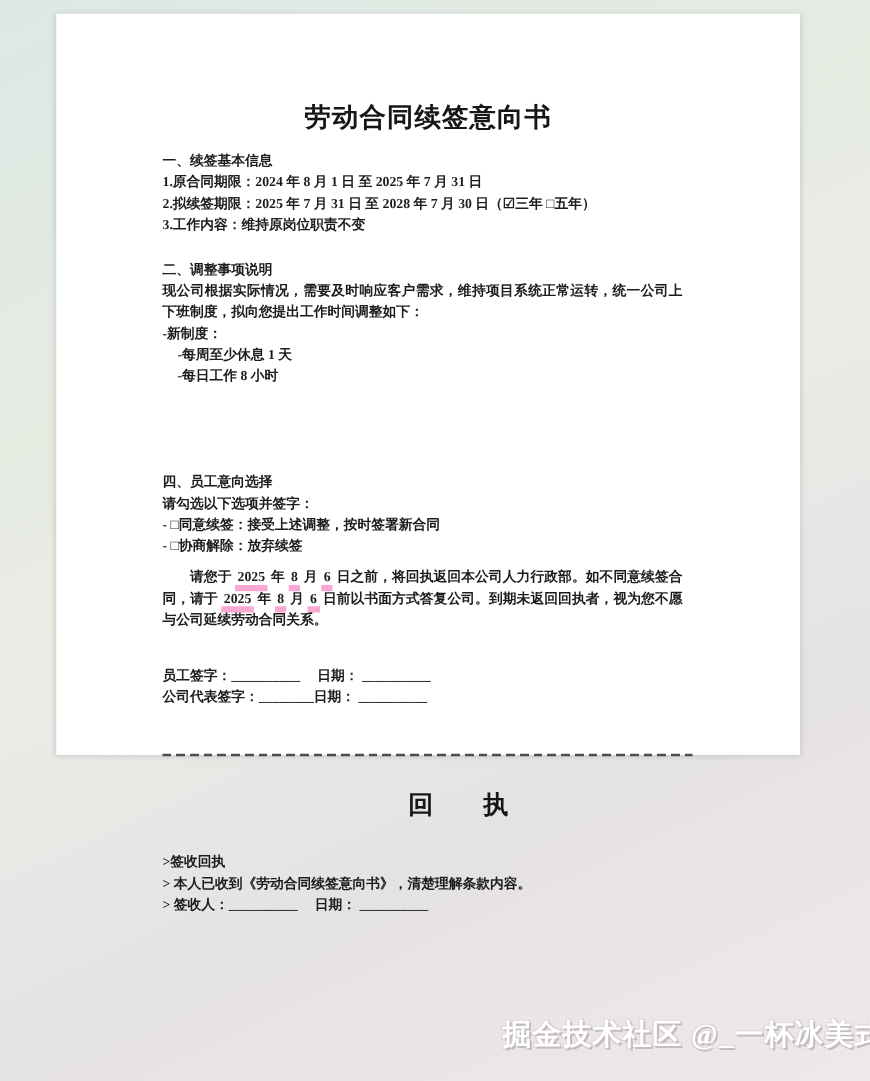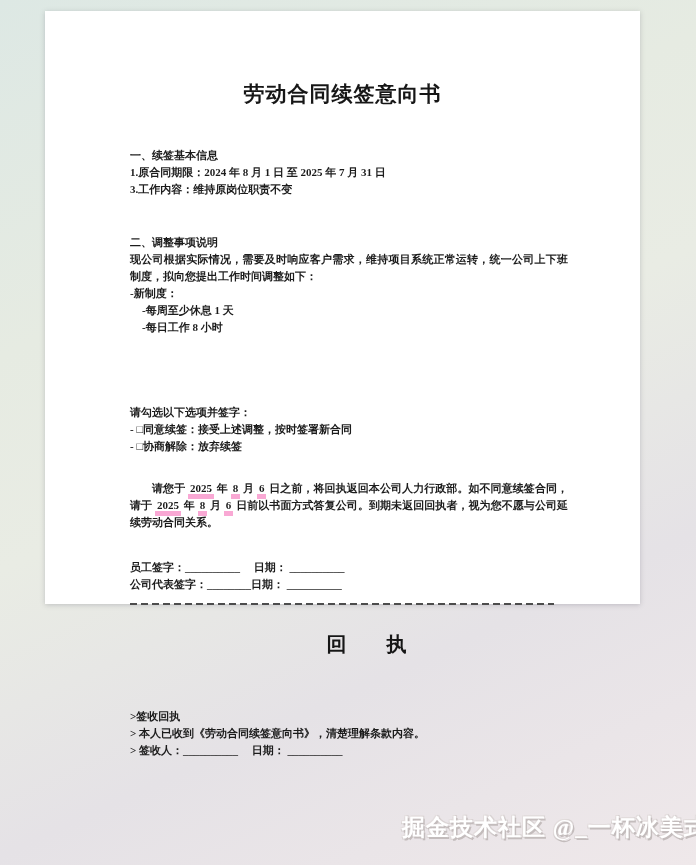--- a/index.html
+++ b/index.html
@@ -22,26 +22,25 @@
   .doc-title {
     position: absolute; left: 0; top: 70px;
     width: 100%;
     text-align: center;
     font-size: 21px; line-height: 26px;
     font-weight: 800;
     color: #161616;
     letter-spacing: 1px;
   }
   .block {
-    position: absolute; left: 85px; right: 72px;
+    position: absolute; left: 85px; right: 94px;
     font-size: 11px; line-height: 17px;
     font-weight: 700;
     color: #1c1c1c;
     text-align: justify;
-    margin-top: 26px;
   }
   .block p { margin: 0; }
   .rule-indent { padding-left: 12px; }
   .notice p { text-indent: 2em; }
   .u { border-bottom: 5px solid #f9a8d4; padding: 0 2px; }
   .sep {
     position: absolute; left: 85px; top: 592px;
     width: 424px; height: 2px;
     background: repeating-linear-gradient(90deg, #4d4d4d 0 7px, transparent 7px 11px);
   }
@@ -73,33 +72,35 @@
 
 <div class="backdrop"></div>
 
 <div class="page">
 
   <div class="doc-title">劳动合同续签意向书</div>
 
   <div class="block" style="top:110px">
     <p>一、续签基本信息</p>
     <p>1.原合同期限：2024 年 8 月 1 日  至  2025 年 7 月 31 日</p>
+    <p>2.拟续签期限：2025 年 7 月 31 日  至  2028 年 7 月 30 日（☑三年  □五年）</p>
     <p>3.工作内容：维持原岗位职责不变</p>
   </div>
 
   <div class="block" style="top:197px">
     <p>二、调整事项说明</p>
     <p>现公司根据实际情况，需要及时响应客户需求，维持项目系统正常运转，统一公司上下班制度，拟向您提出工作时间调整如下：</p>
     <p>-新制度：</p>
     <p class="rule-indent">-每周至少休息 1 天</p>
     <p class="rule-indent">-每日工作 8 小时</p>
   </div>
 
 
   <div class="block" style="top:367px">
+    <p>四、员工意向选择</p>
     <p>请勾选以下选项并签字：</p>
     <p>- □同意续签：接受上述调整，按时签署新合同</p>
     <p>- □协商解除：放弃续签</p>
   </div>
 
   <div class="block notice" style="top:443px">
     <p><span>请您于 </span><span class="u">2025</span><span> 年 </span><span class="u">8</span><span> 月 </span><span class="u">6</span><span> 日之前，将回执返回本公司人力行政部。如不同意续签合同，请于 </span><span class="u">2025</span><span> 年 </span><span class="u">8</span><span> 月 </span><span class="u">6</span><span> 日前以书面方式答复公司。到期未返回回执者，视为您不愿与公司延续劳动合同关系。</span></p>
   </div>
 
   <div class="block" style="top:522px">

